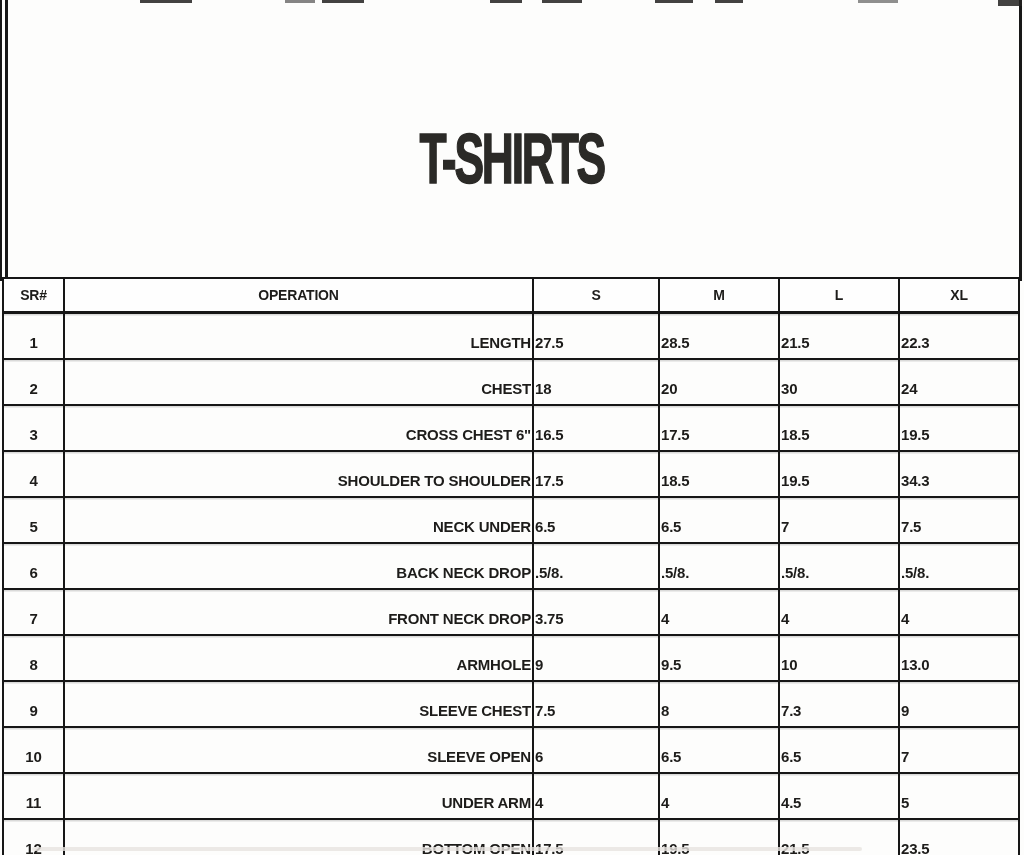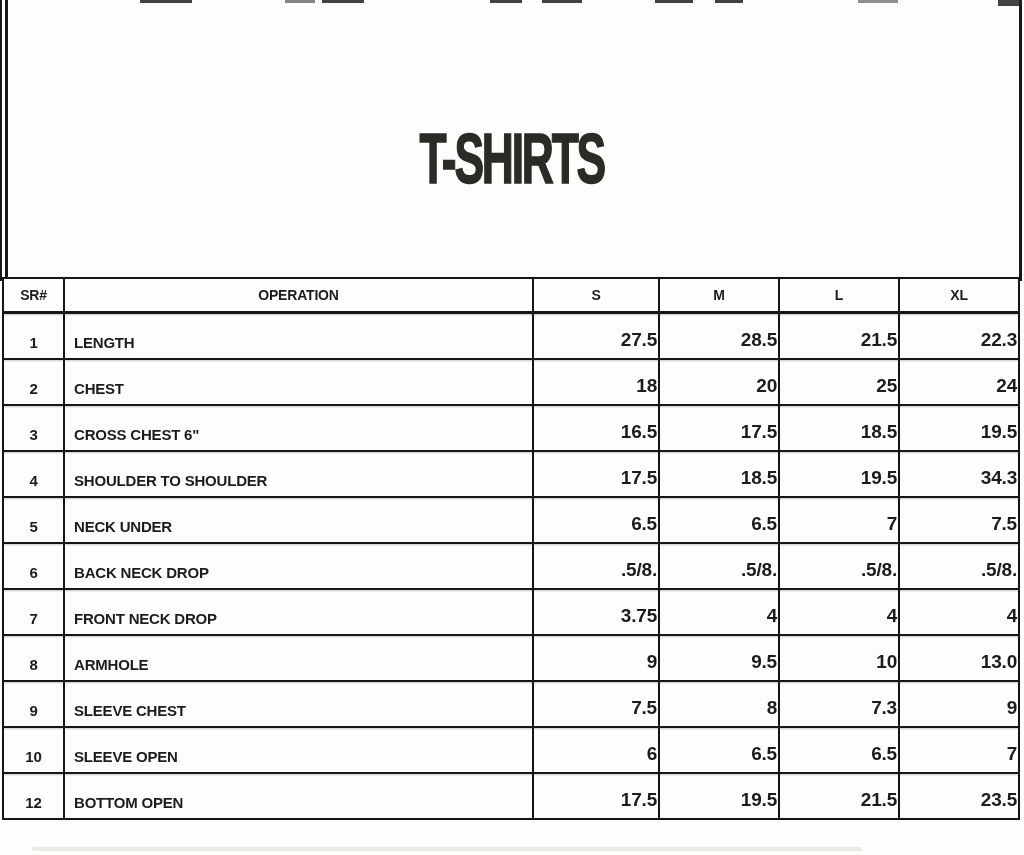--- a/index.html
+++ b/index.html
@@ -84,22 +84,22 @@
   }
   .size-chart tbody td {
     height: 36px;
     font-size: 15px;
     vertical-align: bottom;
     padding-bottom: 7px;
     background: #fdfdfc;
     box-shadow: inset 0 3px 0 -1.5px rgba(60,60,60,0.18);
   }
   .size-chart td.sr  { text-align: center; }
-  .size-chart td.op  { text-align: left; padding-left: 9px; }
-  .size-chart td.val { text-align: right; font-size: 19px; }
+  .size-chart td.op  { text-align: right; padding-left: 9px; }
+  .size-chart td.val { text-align: left; font-size: 15px; }
 
   
   .bottom-smudge {
     position: absolute;
     top: 847px;
     left: 32px;
     width: 830px;
     height: 4px;
     background: #e7e4e0;
     border-radius: 2px;
@@ -155,21 +155,21 @@
       <td class="val">27.5</td>
       <td class="val">28.5</td>
       <td class="val">21.5</td>
       <td class="val">22.3</td>
     </tr>
         <tr>
       <td class="sr">2</td>
       <td class="op">CHEST</td>
       <td class="val">18</td>
       <td class="val">20</td>
-      <td class="val">25</td>
+      <td class="val">30</td>
       <td class="val">24</td>
     </tr>
         <tr>
       <td class="sr">3</td>
       <td class="op">CROSS CHEST 6"</td>
       <td class="val">16.5</td>
       <td class="val">17.5</td>
       <td class="val">18.5</td>
       <td class="val">19.5</td>
     </tr>
@@ -223,20 +223,28 @@
     </tr>
         <tr>
       <td class="sr">10</td>
       <td class="op">SLEEVE OPEN</td>
       <td class="val">6</td>
       <td class="val">6.5</td>
       <td class="val">6.5</td>
       <td class="val">7</td>
     </tr>
         <tr>
+      <td class="sr">11</td>
+      <td class="op">UNDER ARM</td>
+      <td class="val">4</td>
+      <td class="val">4</td>
+      <td class="val">4.5</td>
+      <td class="val">5</td>
+    </tr>
+        <tr>
       <td class="sr">12</td>
       <td class="op">BOTTOM OPEN</td>
       <td class="val">17.5</td>
       <td class="val">19.5</td>
       <td class="val">21.5</td>
       <td class="val">23.5</td>
     </tr>
       </tbody>
   </table>
 

